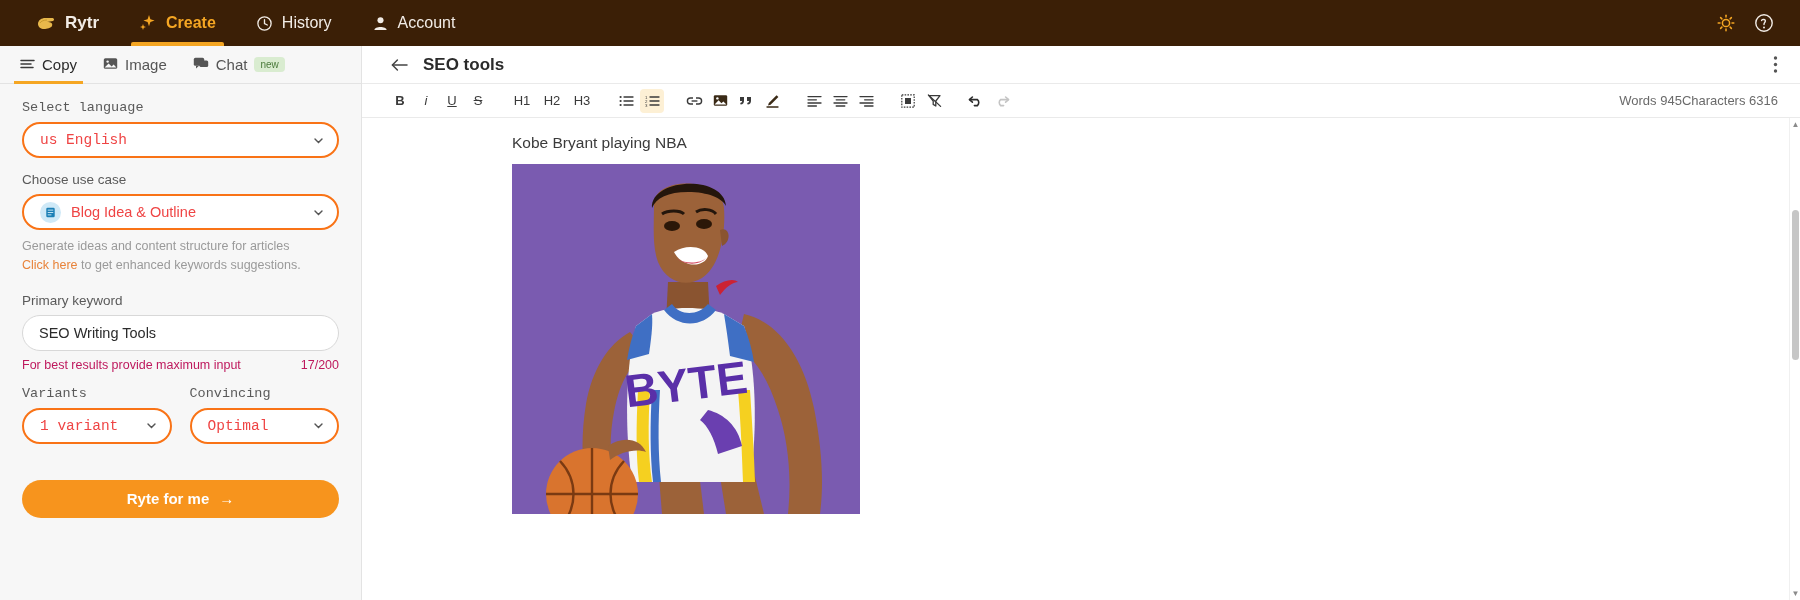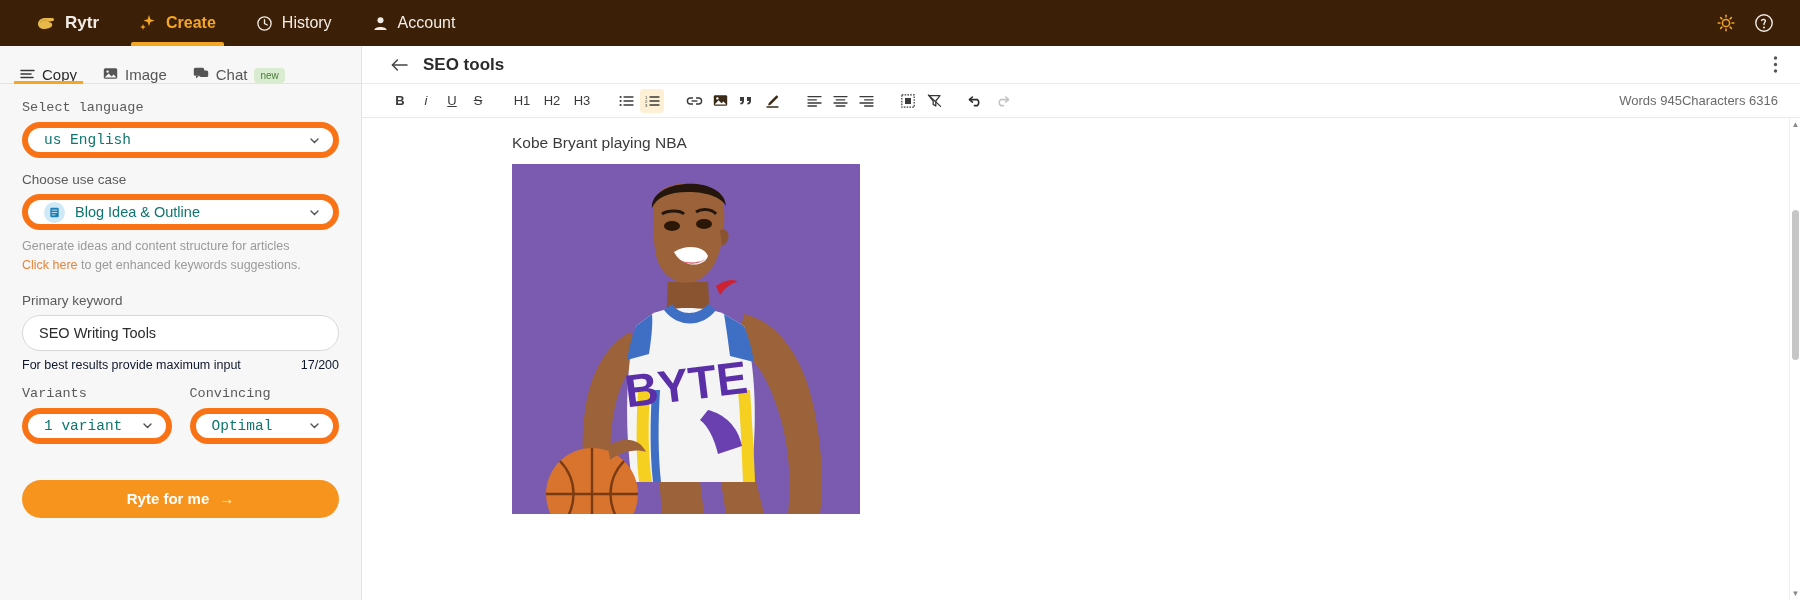--- a/index.html
+++ b/index.html
@@ -71,21 +71,21 @@
     display: flex;
     align-items: center;
     gap: 6px;
     height: 38px;
     padding: 0 10px;
     border-bottom: 1px solid #e3e3e3;
     background: #f7f7f7;
   }
   .side-tab {
     display: flex;
-    align-items: flex-end;
+    align-items: center;
     gap: 7px;
     padding: 0 10px;
     height: 100%;
     font-size: 15px;
     color: #555;
     cursor: pointer;
     position: relative;
   }
   .side-tab.active { color: #2b2b2b; }
   .side-tab.active::after {
@@ -106,28 +106,28 @@
   .row2 { display: flex; gap: 18px; font-family: Liberation Mono, monospace; }
   .field { margin-bottom: 14px; }
   .fw { flex: 1; min-width: 0; }
   .label {
     font-size: 13.5px;
     color: #5a5a5a;
     margin-bottom: 7px;
   }
   .select {
     height: 36px;
-    border: 6px solid #f97316;
+    border: 2px solid #f97316;
     border-radius: 20px;
     background: #fff;
     display: flex;
     align-items: center;
     padding: 0 12px 0 16px;
     font-size: 14.5px;
-    color: #0f766e;
+    color: #ef4444;
     cursor: pointer;
   }
   .select .val { flex: 1; overflow: hidden; white-space: nowrap; text-overflow: ellipsis; }
   .chev { color: #555; flex: 0 0 auto; display: flex; }
   .usecase-icon {
     width: 21px; height: 21px;
     border-radius: 50%;
     background: #cfe9f7;
     color: #1b7fb5;
     display: flex; align-items: center; justify-content: center;
@@ -150,21 +150,21 @@
     align-items: center;
     padding: 0 16px;
     font-size: 14.5px;
     color: #2b2b2b;
     cursor: text;
   }
   .meta-row {
     display: flex;
     justify-content: space-between;
     font-size: 12.5px;
-    color: #0f172a;
+    color: #be185d;
     margin-top: 7px;
   }
   .cta {
     margin: 22px 22px 0 22px;
     height: 38px;
     background: #f7941d;
     color: #fff;
     border: none;
     border-radius: 20px;
     font-size: 15px;

